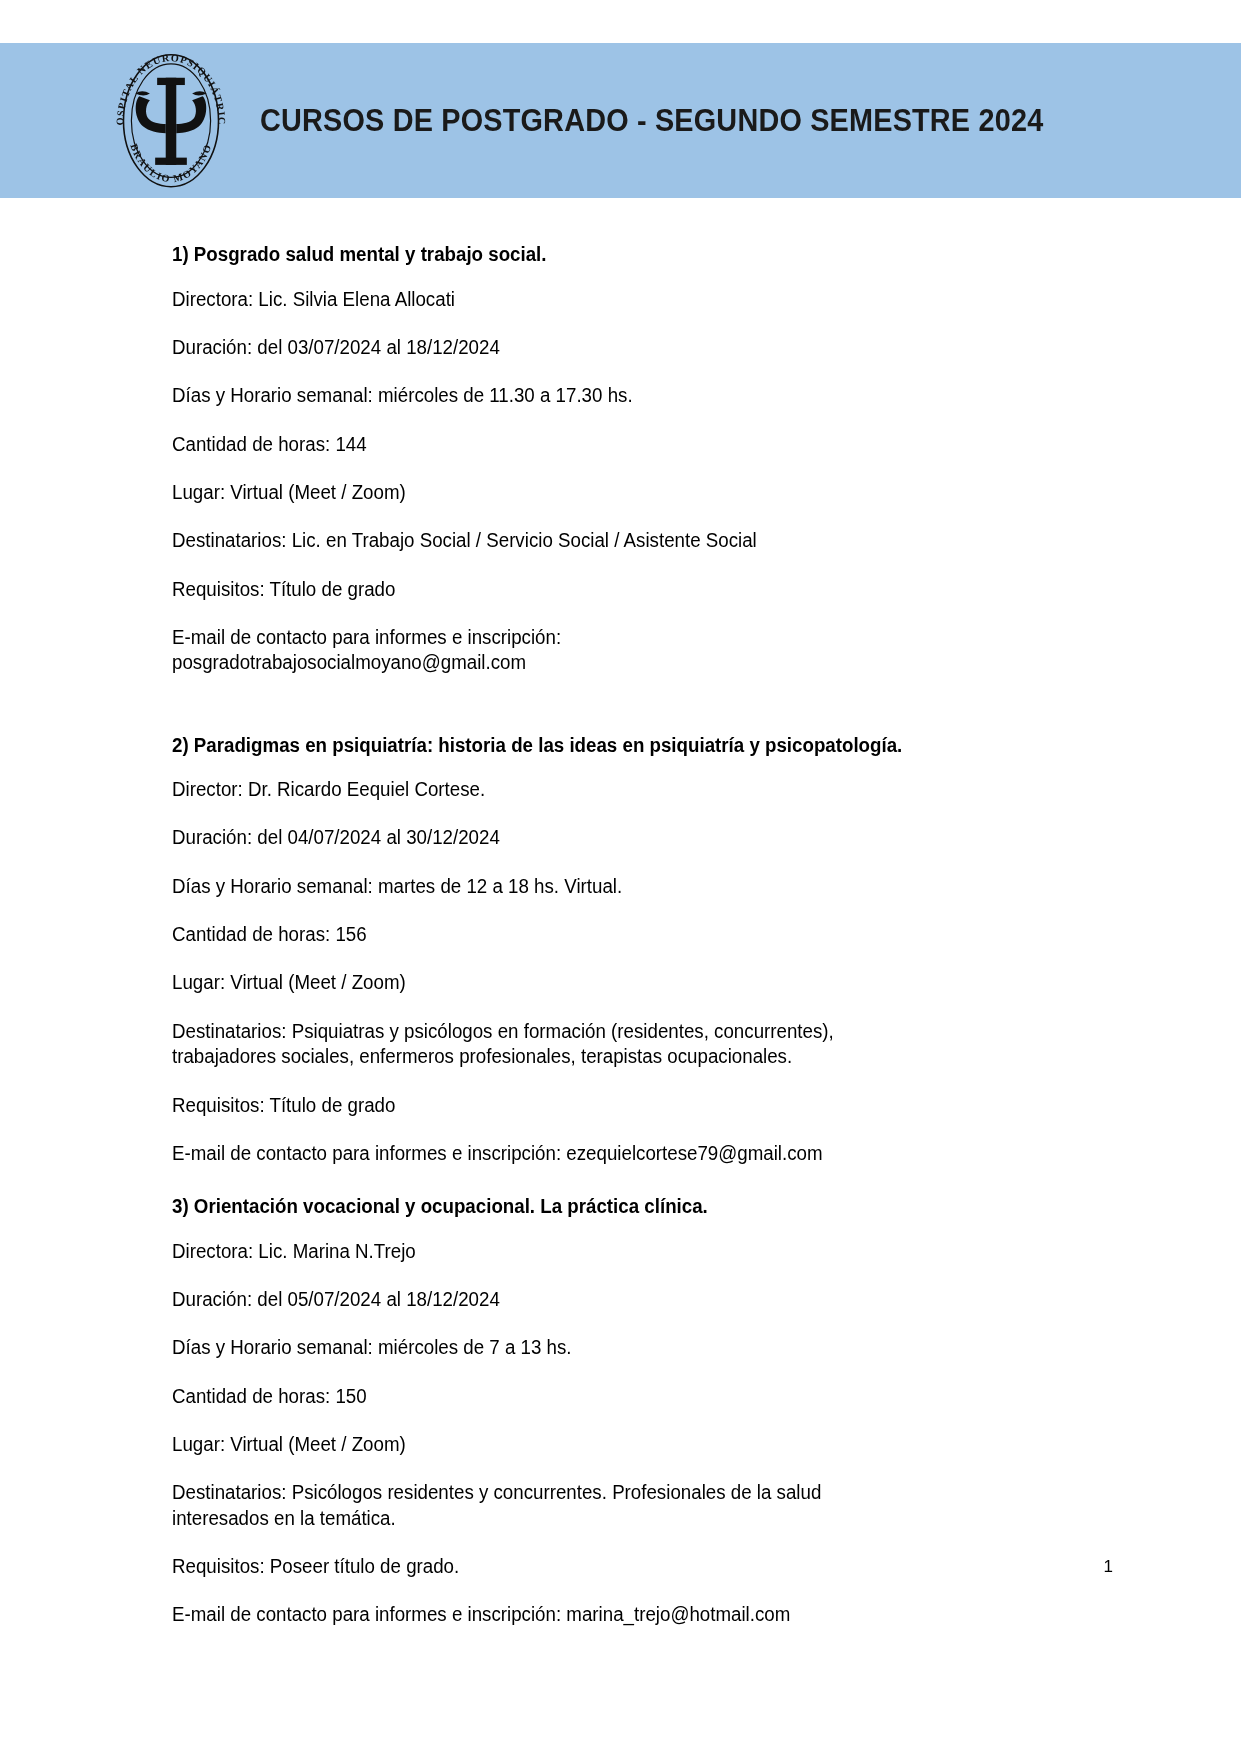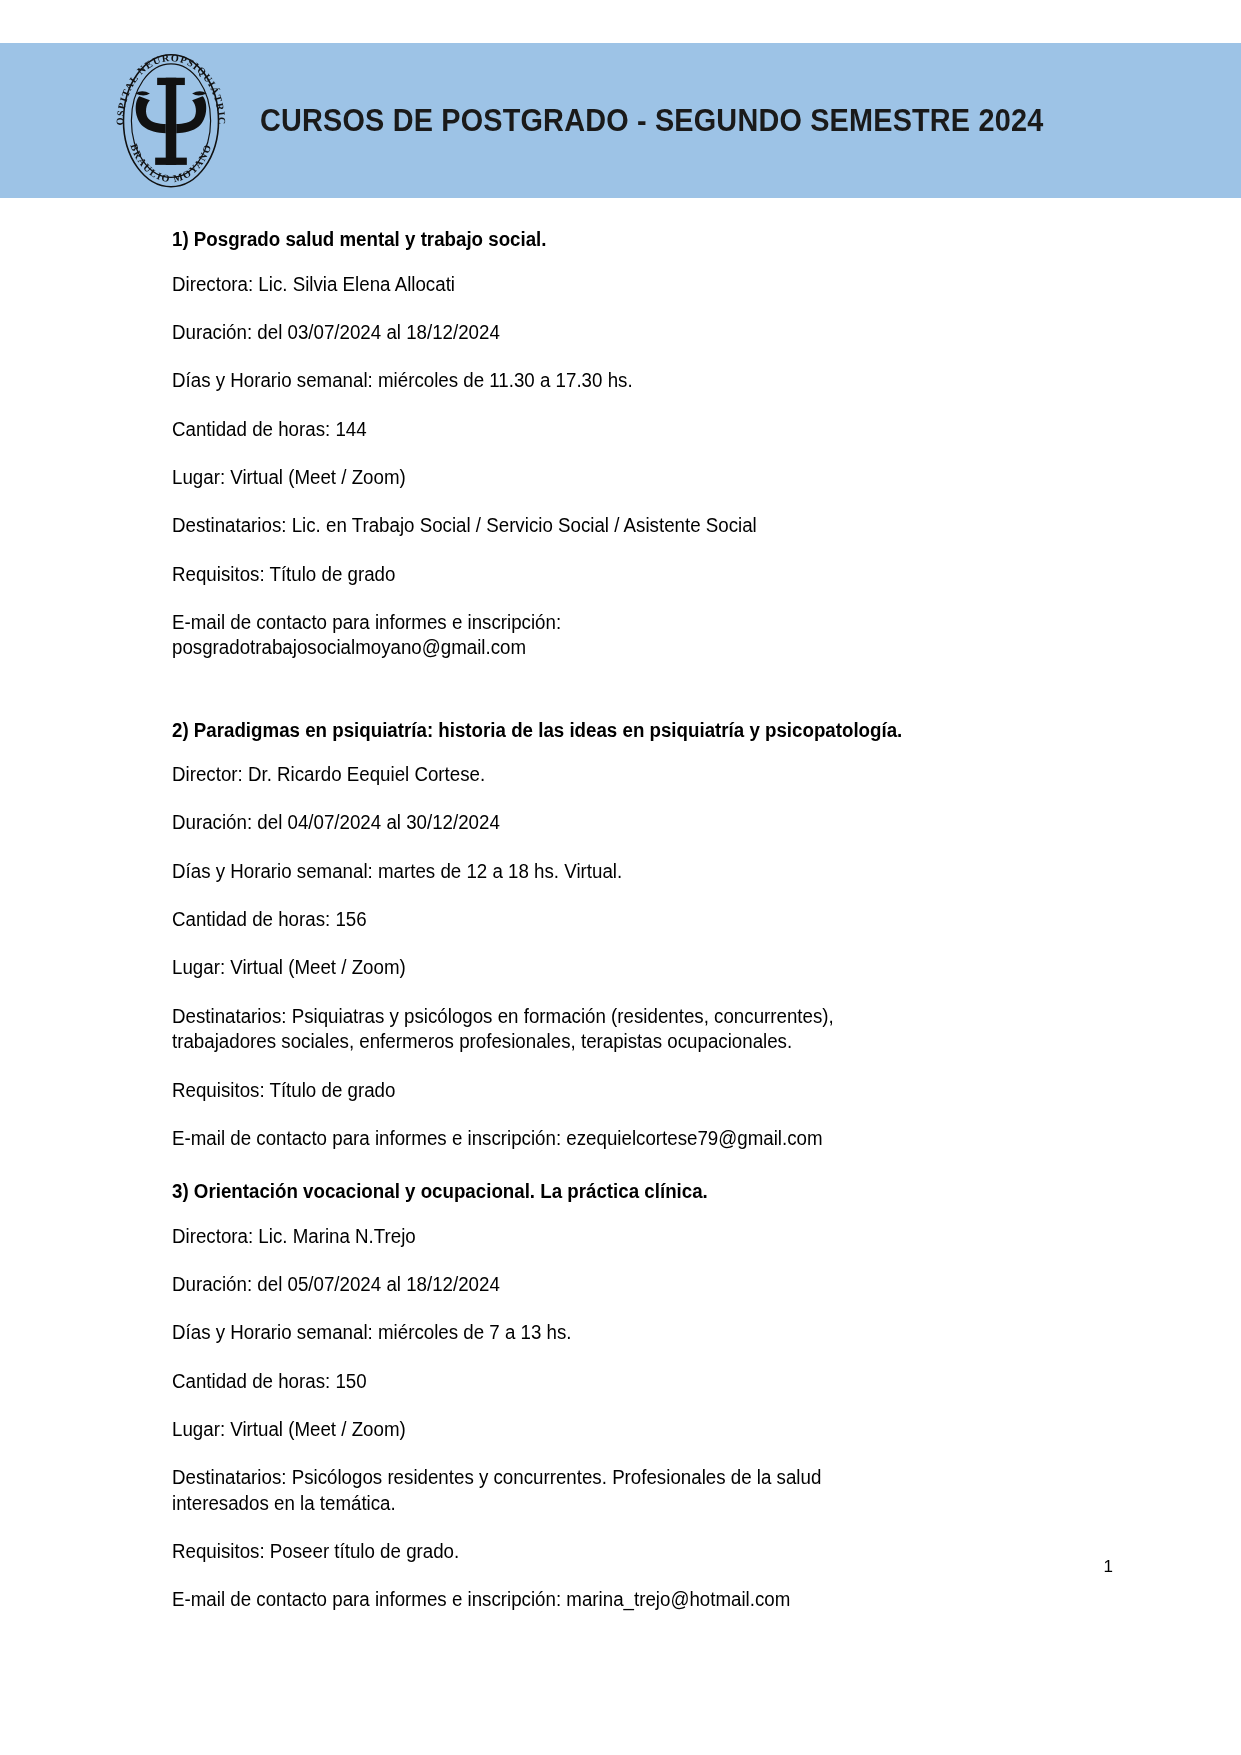--- a/index.html
+++ b/index.html
@@ -50,21 +50,21 @@
     white-space: nowrap;
     font-stretch: condensed;
     transform: scaleX(0.93);
     transform-origin: left center;
   }
 
   
   .doc-body {
     position: absolute;
     left: 172px;
-    top: 230px;
+    top: 245px;
     width: 900px;
   }
 
   .course-block {
     margin-bottom: 0;
   }
   .course-title {
     font-size: 19.5px;
     font-weight: bold;
     line-height: 1.0;

